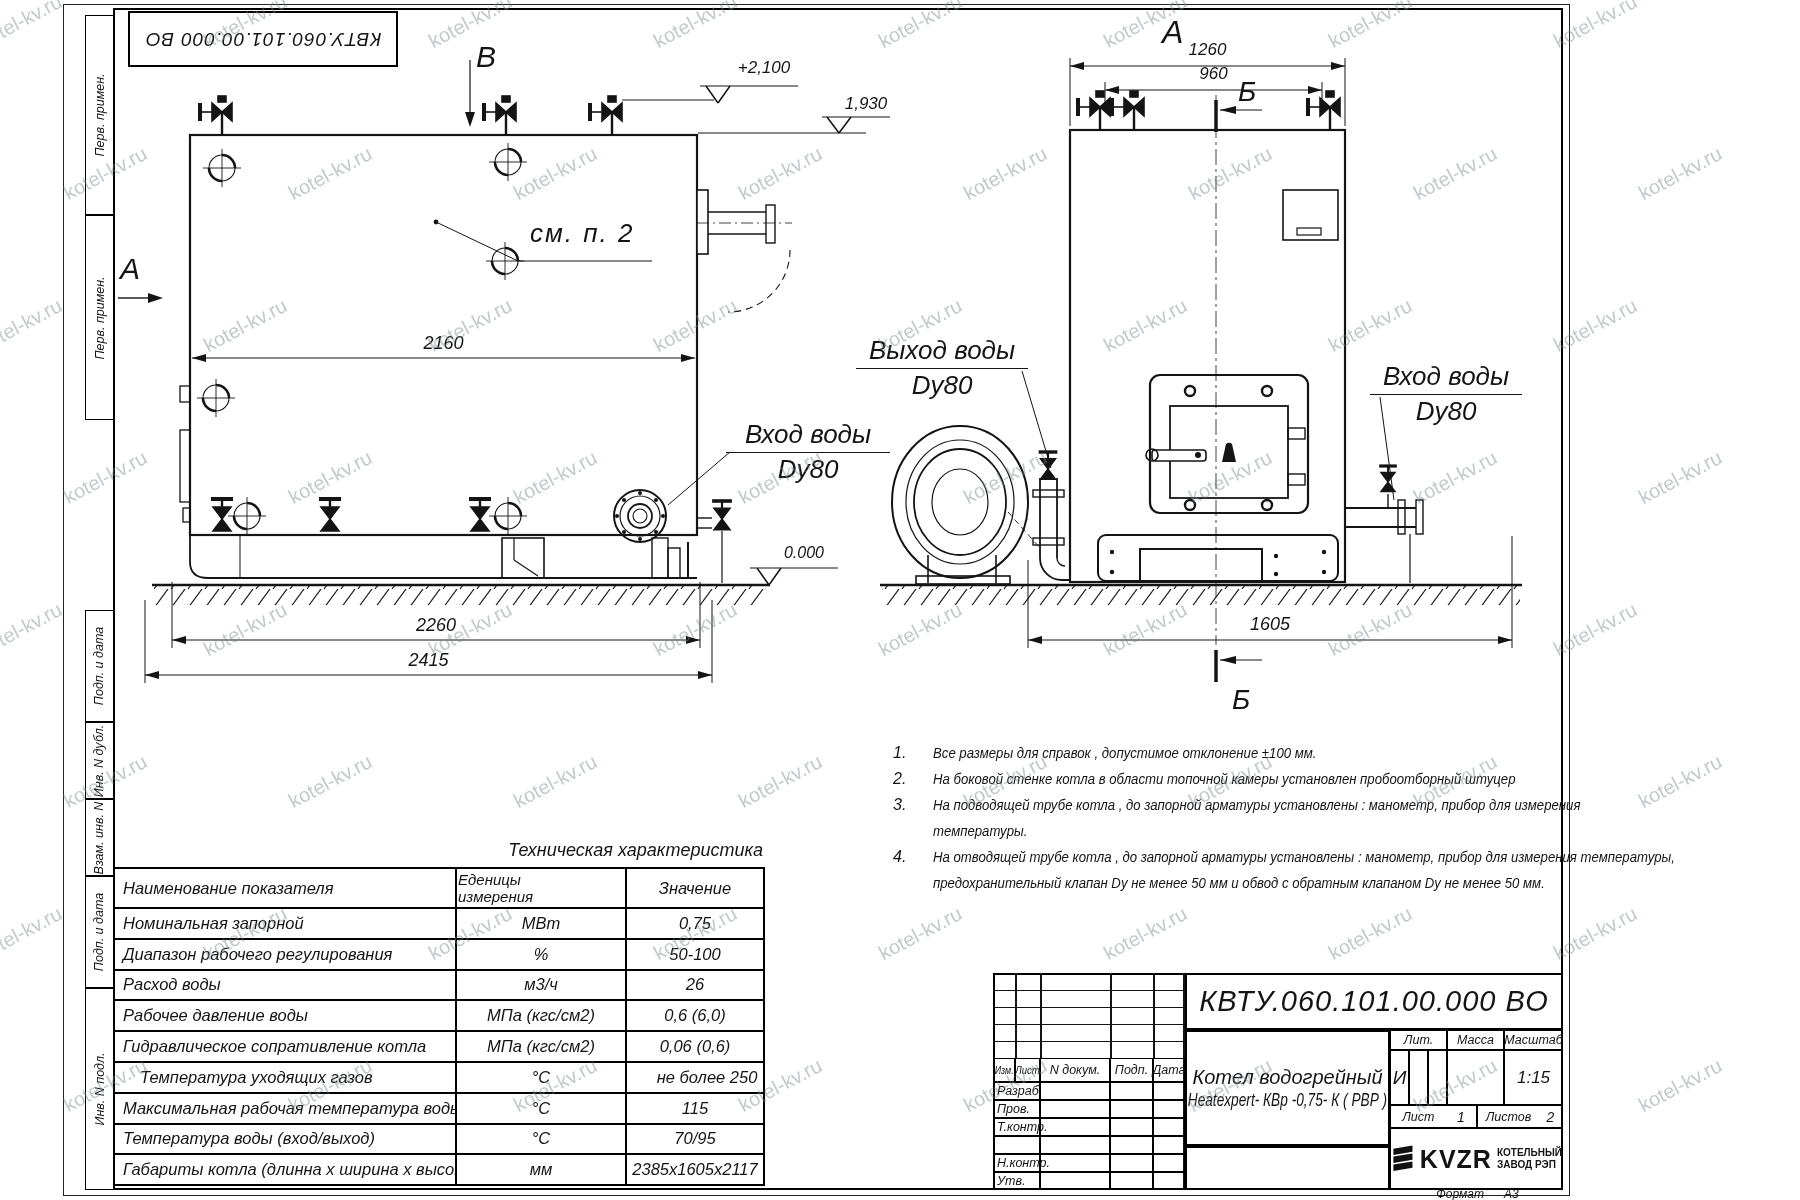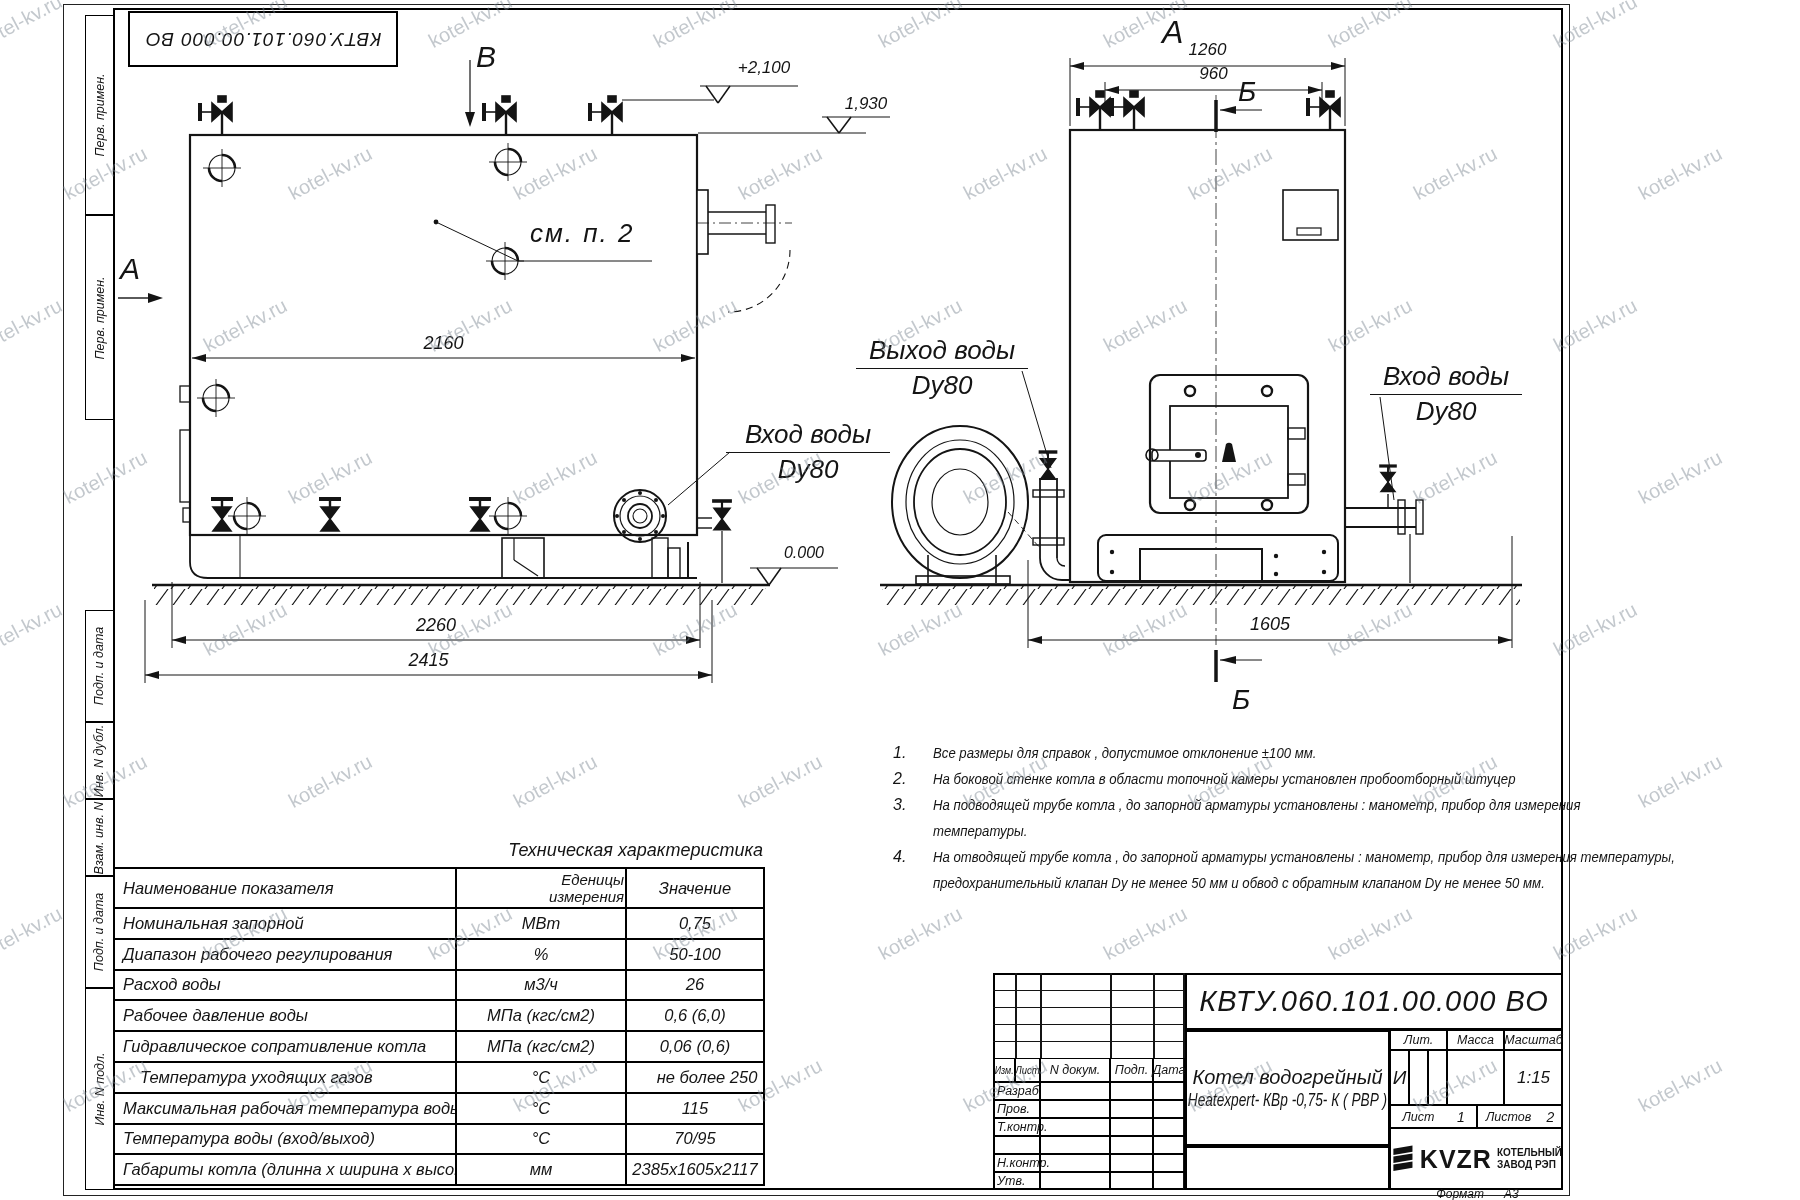--- a/index.html
+++ b/index.html
@@ -358,21 +358,21 @@
     <div class="it" style="text-align:right;font-size:18px;margin-bottom:6px;">Техническая характеристика</div>
     <table class="tech">
       <colgroup>
           <col style="width:342px">
           <col style="width:170px">
           <col style="width:138px">
         </colgroup>
       <tbody>
           <tr style="height:40px;">
         <td style="padding-left:8px;">Наименование показателя</td>
-        <td style="text-align:right;font-size:15px;">
+        <td style="text-align:left;font-size:15px;">
           <div>Еденицы</div>
           <div>измерения</div>
         </td>
         <td style="text-align:center;">Значение</td>
       </tr>
       <tr style="height:30.8px;">
         <td style="padding-left:8px;">Номинальная запорной</td>
         <td style="text-align:center;">МВт</td>
         <td style="text-align:center;">0,75</td>
           </tr>

